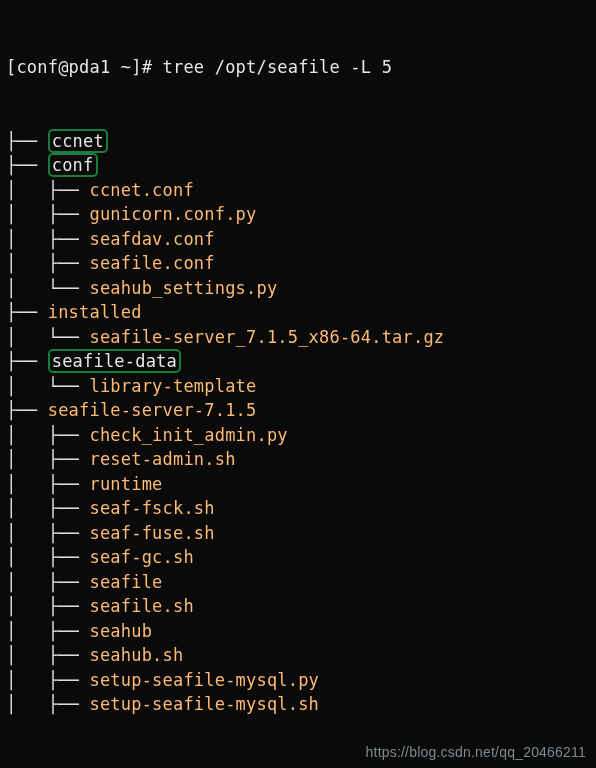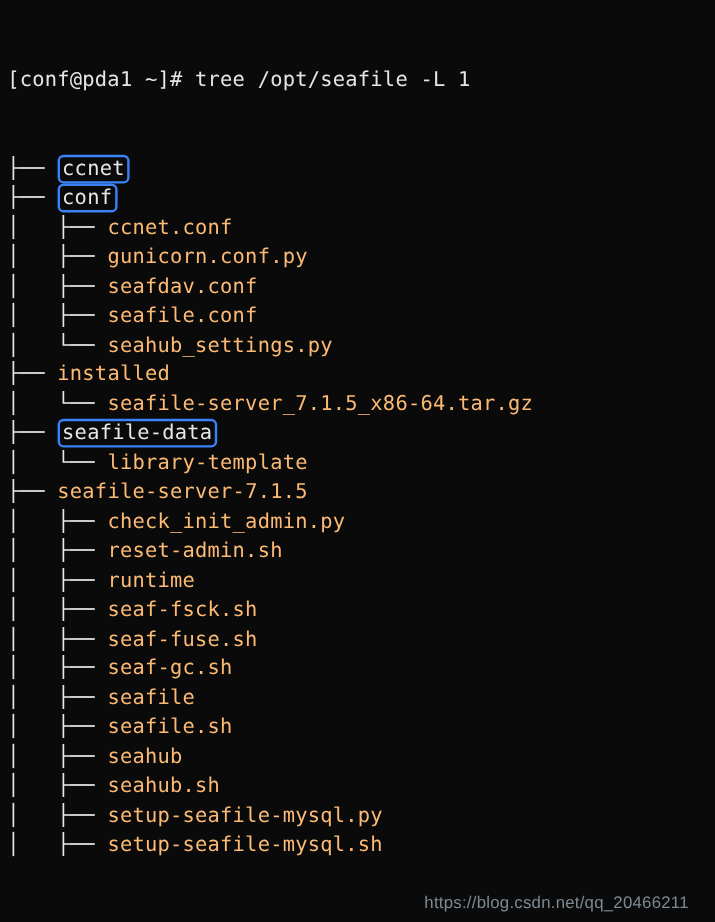--- a/index.html
+++ b/index.html
@@ -19,37 +19,37 @@
     line-height: 24.5px;
     letter-spacing: 0.2px;
   }
   .line { display: block; }
   .prompt-user { color: #e6e6e6; }
   .cmd { color: #e6e6e6; }
   .tree-prefix { color: #e6e6e6; } 
   .name { color: #fdba74; }
   .hlbox {
     display: inline-block;
-    border: 2px solid #3b82f6;
+    border: 2px solid #15803d;
     border-radius: 5px;
     padding: 0 2px;
     margin: -2px 0;
     line-height: 20px;
   }
   .watermark {
     position: absolute;
-    right: 22px;
+    right: 10px;
     bottom: 8px;
     color: #7d8a92;
     font-size: 14px;
     font-family: Arial, sans-serif;
     letter-spacing: 0.2px;
   }
 </style>
 </head>
 <body>
 
 <div class="terminal">
-  <span class="line"><span class="prompt-user">[conf@pda1 ~]# </span><span class="cmd">tree /opt/seafile -L 1</span></span>
+  <span class="line"><span class="prompt-user">[conf@pda1 ~]# </span><span class="cmd">tree /opt/seafile -L 5</span></span>
   <div id="tree-container"><span class="line"><span class="tree-prefix">├── </span><span class="hlbox">ccnet</span></span><span class="line"><span class="tree-prefix">├── </span><span class="hlbox">conf</span></span><span class="line"><span class="tree-prefix">│   ├── </span><span class="name">ccnet.conf</span></span><span class="line"><span class="tree-prefix">│   ├── </span><span class="name">gunicorn.conf.py</span></span><span class="line"><span class="tree-prefix">│   ├── </span><span class="name">seafdav.conf</span></span><span class="line"><span class="tree-prefix">│   ├── </span><span class="name">seafile.conf</span></span><span class="line"><span class="tree-prefix">│   └── </span><span class="name">seahub_settings.py</span></span><span class="line"><span class="tree-prefix">├── </span><span class="name">installed</span></span><span class="line"><span class="tree-prefix">│   └── </span><span class="name">seafile-server_7.1.5_x86-64.tar.gz</span></span><span class="line"><span class="tree-prefix">├── </span><span class="hlbox">seafile-data</span></span><span class="line"><span class="tree-prefix">│   └── </span><span class="name">library-template</span></span><span class="line"><span class="tree-prefix">├── </span><span class="name">seafile-server-7.1.5</span></span><span class="line"><span class="tree-prefix">│   ├── </span><span class="name">check_init_admin.py</span></span><span class="line"><span class="tree-prefix">│   ├── </span><span class="name">reset-admin.sh</span></span><span class="line"><span class="tree-prefix">│   ├── </span><span class="name">runtime</span></span><span class="line"><span class="tree-prefix">│   ├── </span><span class="name">seaf-fsck.sh</span></span><span class="line"><span class="tree-prefix">│   ├── </span><span class="name">seaf-fuse.sh</span></span><span class="line"><span class="tree-prefix">│   ├── </span><span class="name">seaf-gc.sh</span></span><span class="line"><span class="tree-prefix">│   ├── </span><span class="name">seafile</span></span><span class="line"><span class="tree-prefix">│   ├── </span><span class="name">seafile.sh</span></span><span class="line"><span class="tree-prefix">│   ├── </span><span class="name">seahub</span></span><span class="line"><span class="tree-prefix">│   ├── </span><span class="name">seahub.sh</span></span><span class="line"><span class="tree-prefix">│   ├── </span><span class="name">setup-seafile-mysql.py</span></span><span class="line"><span class="tree-prefix">│   ├── </span><span class="name">setup-seafile-mysql.sh</span></span></div>
 </div>
 
 <div class="watermark">https://blog.csdn.net/qq_20466211</div>
 
 </body></html>

